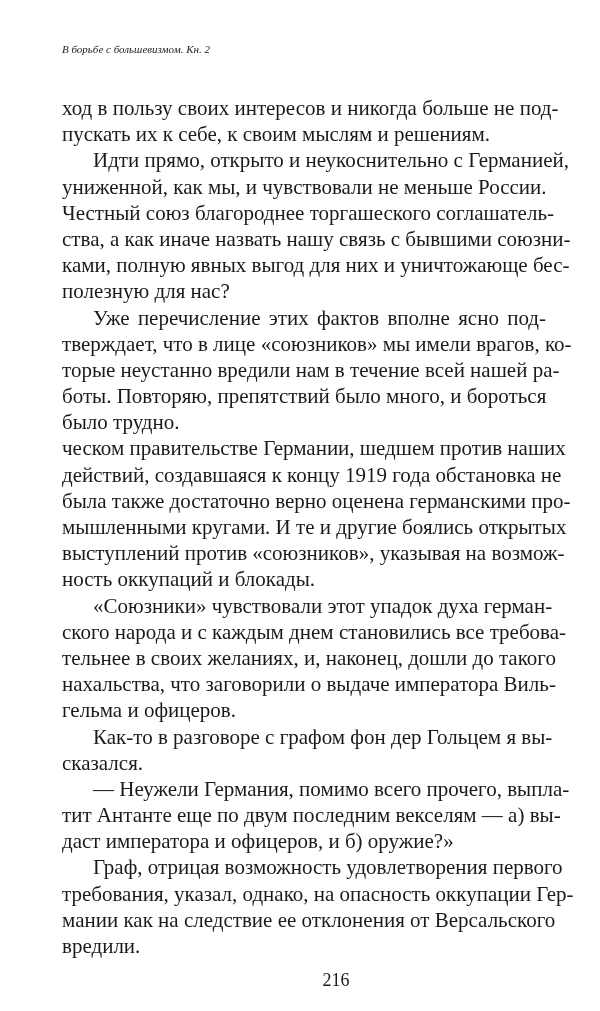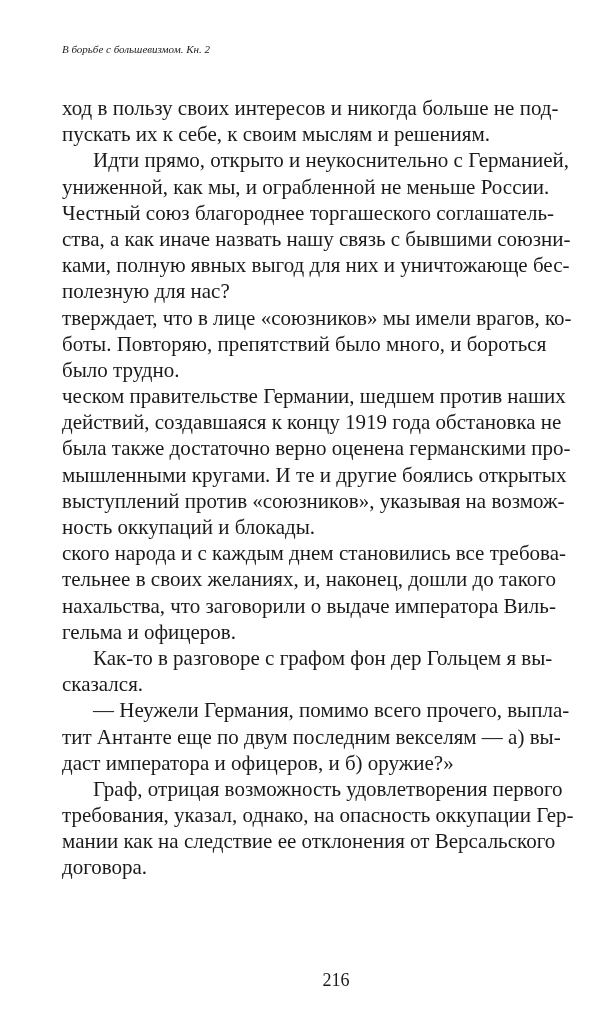--- a/index.html
+++ b/index.html
@@ -13,42 +13,45 @@
 </style>
 </head>
 <body>
 
 <div class="running-head">В борьбе с большевизмом. Кн. 2</div>
 
 <div class="text-block" id="text-block">
     <span class="line">ход в пользу своих интересов и никогда больше не под-</span>
     <span class="line last">пускать их к себе, к своим мыслям и решениям.</span>
     <span class="line indent">Идти прямо, открыто и неукоснительно с Германией,</span>
-    <span class="line">униженной, как мы, и ограбленной не меньше России.</span>
+    <span class="line">униженной, как мы, и чувствовали не меньше России.</span>
     <span class="line">Честный союз благороднее торгашеского соглашатель-</span>
     <span class="line">ства, а как иначе назвать нашу связь с бывшими союзни-</span>
     <span class="line">ками, полную явных выгод для них и уничтожающе бес-</span>
     <span class="line last">полезную для нас?</span>
+    <span class="line indent">Уже перечисление этих фактов вполне ясно под-</span>
     <span class="line">тверждает, что в лице «союзников» мы имели врагов, ко-</span>
+    <span class="line">торые неустанно вредили нам в течение всей нашей ра-</span>
     <span class="line">боты. Повторяю, препятствий было много, и бороться</span>
     <span class="line last">было трудно.</span>
     <span class="line">ческом правительстве Германии, шедшем против наших</span>
     <span class="line">действий, создавшаяся к концу 1919 года обстановка не</span>
     <span class="line">была также достаточно верно оценена германскими про-</span>
     <span class="line">мышленными кругами. И те и другие боялись открытых</span>
     <span class="line">выступлений против «союзников», указывая на возмож-</span>
     <span class="line last">ность оккупаций и блокады.</span>
+    <span class="line indent">«Союзники» чувствовали этот упадок духа герман-</span>
     <span class="line">ского народа и с каждым днем становились все требова-</span>
     <span class="line">тельнее в своих желаниях, и, наконец, дошли до такого</span>
     <span class="line">нахальства, что заговорили о выдаче императора Виль-</span>
     <span class="line last">гельма и офицеров.</span>
     <span class="line indent">Как-то в разговоре с графом фон дер Гольцем я вы-</span>
     <span class="line last">сказался.</span>
     <span class="line indent">— Неужели Германия, помимо всего прочего, выпла-</span>
     <span class="line">тит Антанте еще по двум последним векселям — а) вы-</span>
     <span class="line last">даст императора и офицеров, и б) оружие?»</span>
     <span class="line indent">Граф, отрицая возможность удовлетворения первого</span>
     <span class="line">требования, указал, однако, на опасность оккупации Гер-</span>
     <span class="line">мании как на следствие ее отклонения от Версальского</span>
-    <span class="line last">договора.</span>
+    <span class="line last">вредили.</span>
   </div>
 
 <div class="page-number">216</div>
 
 </body></html>

